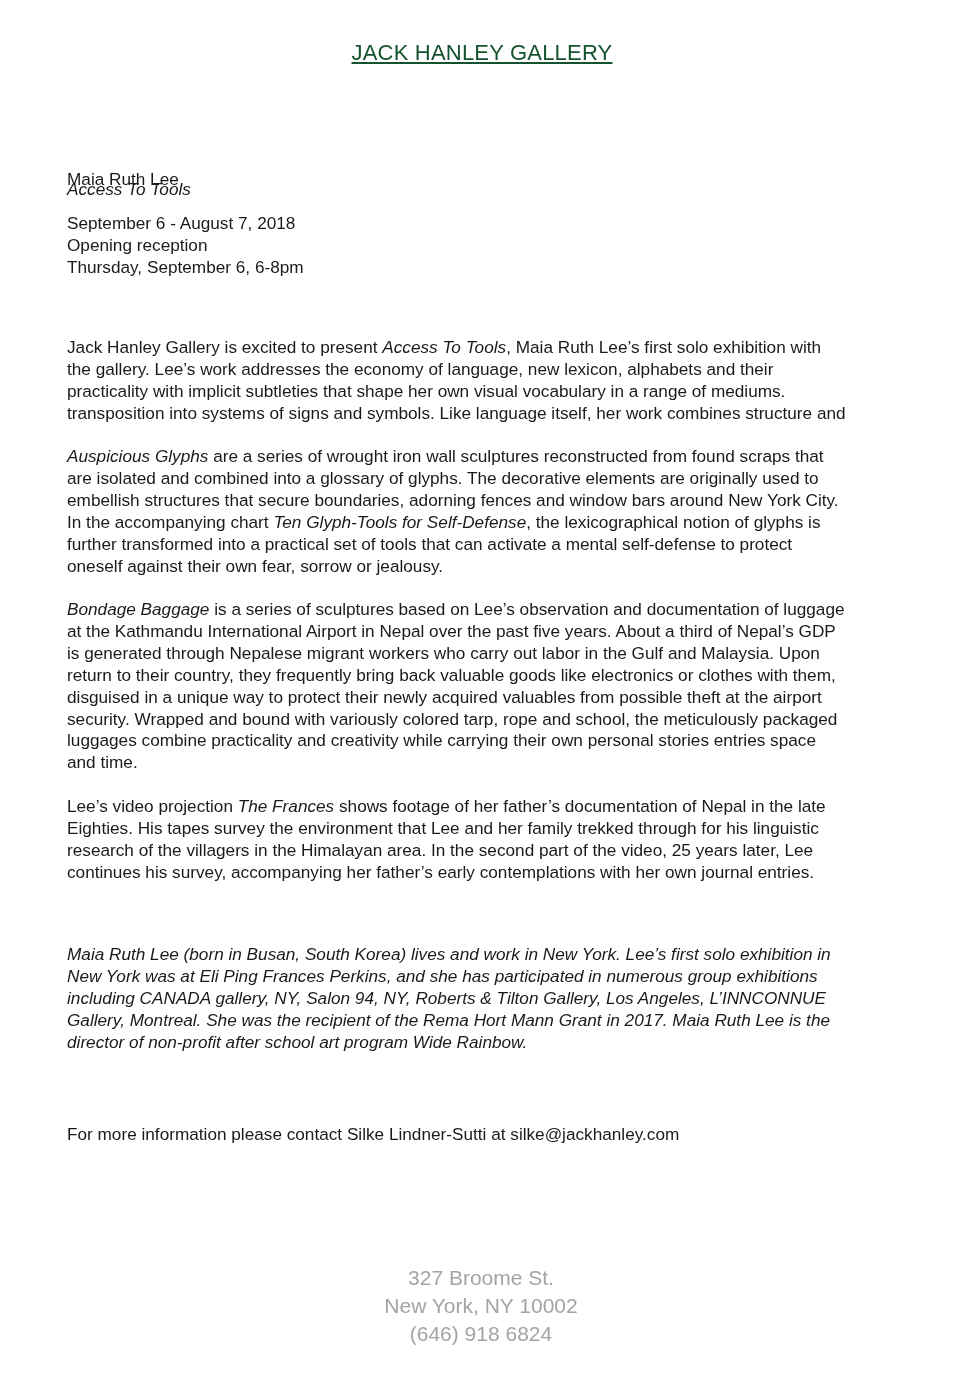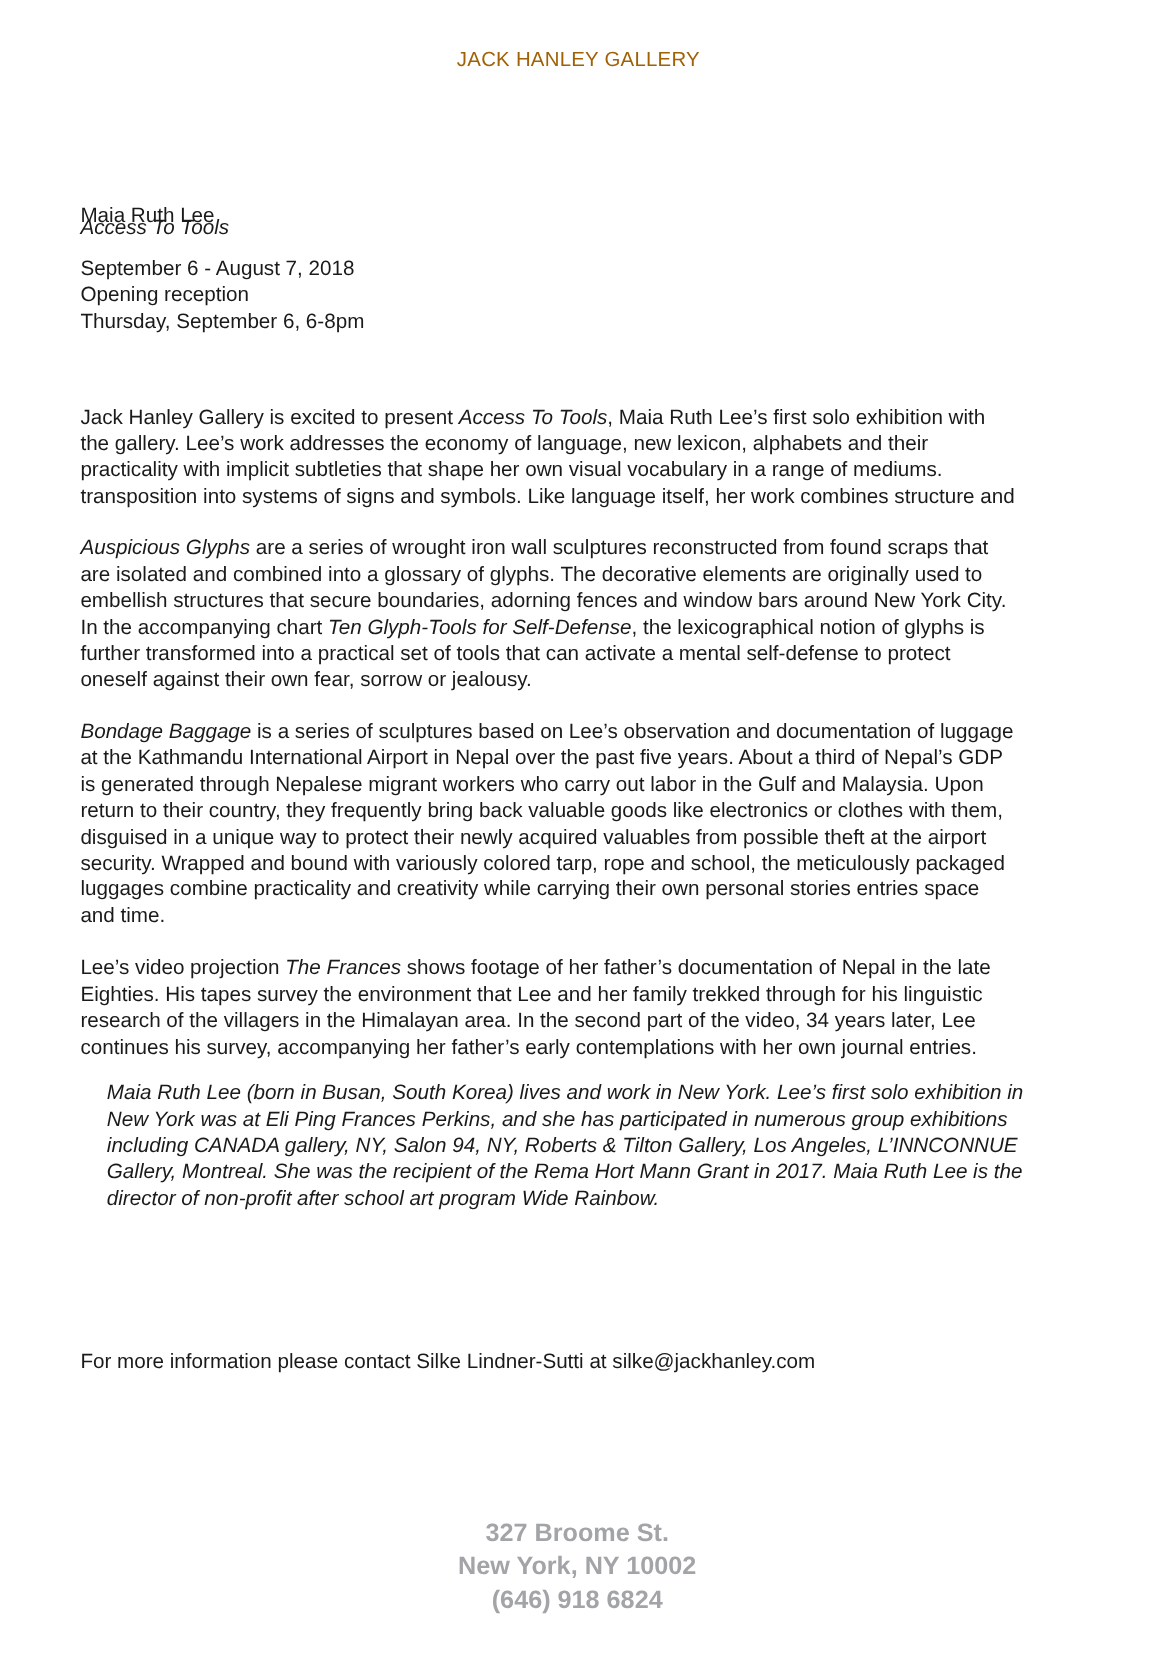--- a/index.html
+++ b/index.html
@@ -14,23 +14,24 @@
       overflow: hidden;
       font-family: "Liberation Sans", sans-serif;
       color: #1a1a1a;
     }
     .gallery-header {
       position: absolute;
       top: 40px;
       left: 0;
       width: 964px;
       text-align: center;
-      font-size: 17px;
-      color: #a16207;
+      font-size: 22px;
+      color: #14532d;
       letter-spacing: 0.2px;
+      text-decoration: underline;
     }
     .block {
       position: absolute;
       left: 67px;
       font-size: 17.2px;
       line-height: 21.9px;
       white-space: nowrap;
     }
     .artist {
       top: 169px;
@@ -43,33 +44,32 @@
       top: 213px;
     }
     .line {
       display: block;
     }
     .para { }
     .p1 { top: 337px; }
     .p2 { top: 446px; }
     .p3 { top: 599px; }
     .p4 { top: 796px; }
-    .bio { top: 900px; font-style: italic; margin-left: 22px; }
+    .bio { top: 944px; font-style: italic; }
     .contact { top: 1124px; }
     .ital { font-style: italic; }
     .address {
       position: absolute;
       top: 1264px;
       left: 0;
       width: 962px;
       text-align: center;
       font-size: 21px;
       line-height: 28px;
       color: #a3a4a8;
-      font-weight: bold;
     }
     .address span { display: block; }
   </style>
 </head>
 <body>
 
 <div class="gallery-header">JACK HANLEY GALLERY</div>
 
 <div class="block artist">Maia Ruth Lee</div>
 <div class="block title">Access To Tools</div>
@@ -103,21 +103,21 @@
   <span class="line">return to their country, they frequently bring back valuable goods like electronics or clothes with them,</span>
   <span class="line">disguised in a unique way to protect their newly acquired valuables from possible theft at the airport</span>
   <span class="line">security. Wrapped and bound with variously colored tarp, rope and school, the meticulously packaged</span>
   <span class="line">luggages combine practicality and creativity while carrying their own personal stories entries space</span>
   <span class="line">and time.</span>
 </div>
 
 <div class="block para p4">
   <span class="line"><span>Lee’s video projection </span><span class="ital">The Frances</span><span> shows footage of her father’s documentation of Nepal in the late</span></span>
   <span class="line">Eighties. His tapes survey the environment that Lee and her family trekked through for his linguistic</span>
-  <span class="line">research of the villagers in the Himalayan area. In the second part of the video, 34 years later, Lee</span>
+  <span class="line">research of the villagers in the Himalayan area. In the second part of the video, 25 years later, Lee</span>
   <span class="line">continues his survey, accompanying her father’s early contemplations with her own journal entries.</span>
 </div>
 
 <div class="block para bio">
   <span class="line">Maia Ruth Lee (born in Busan, South Korea) lives and work in New York. Lee’s first solo exhibition in</span>
   <span class="line">New York was at Eli Ping Frances Perkins, and she has participated in numerous group exhibitions</span>
   <span class="line">including CANADA gallery, NY, Salon 94, NY, Roberts &amp; Tilton Gallery, Los Angeles, L’INNCONNUE</span>
   <span class="line">Gallery, Montreal. She was the recipient of the Rema Hort Mann Grant in 2017. Maia Ruth Lee is the</span>
   <span class="line">director of non-profit after school art program Wide Rainbow.</span>
 </div>

